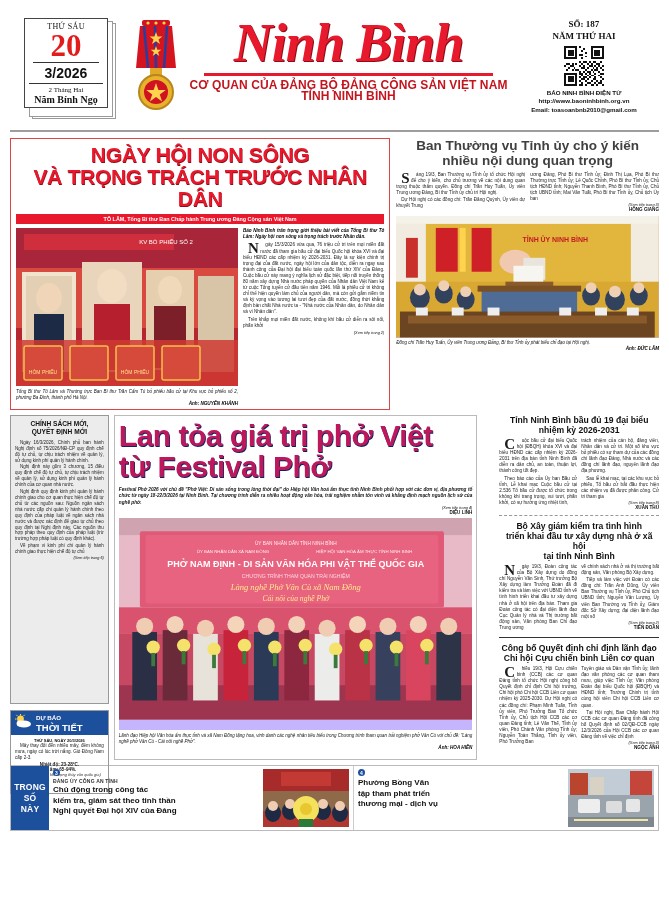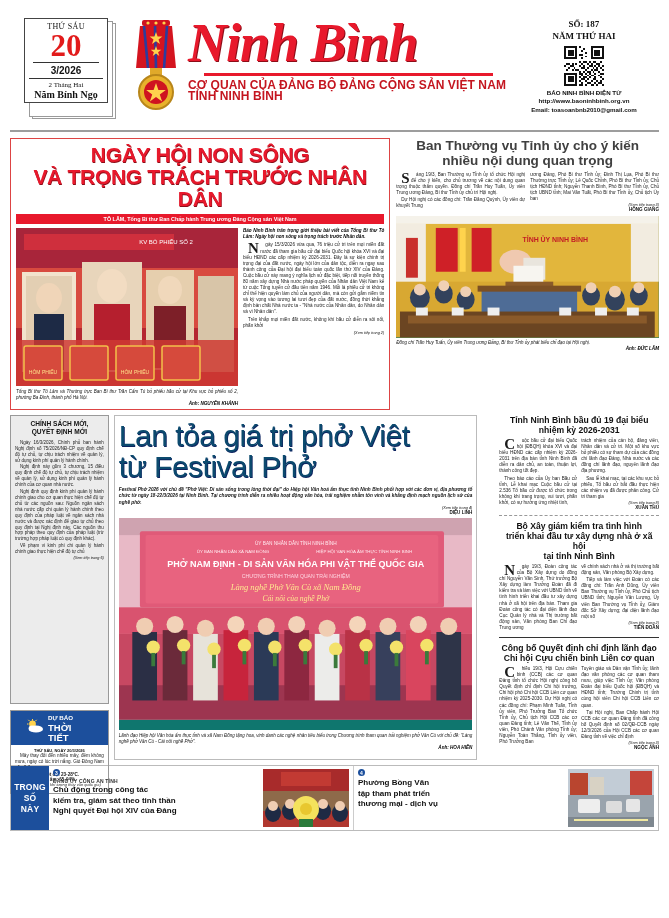--- a/index.html
+++ b/index.html
@@ -34,28 +34,28 @@
   .date-box {
     position: relative; z-index: 3;
     width: 84px; background: #fff;
     border: 1px solid #444;
     text-align: center;
     padding: 3px 2px 2px 2px;
   }
   .date-dow { font-family: "Liberation Serif", serif; font-size: 8px; letter-spacing: .4px; color: #111; }
   .date-num { font-family: "Liberation Serif", serif; font-size: 31px; line-height: 30px; font-weight: bold; color: #e21b1b; }
   .date-rule { border-top: 1px solid #333; margin: 1px 6px 2px 6px; }
-  .date-my { font-family: "Liberation Sans", sans-serif; font-size: 10px; font-weight: bold; color: #111; }
+  .date-my { font-family: "Liberation Sans", sans-serif; font-size: 14px; font-weight: bold; color: #111; }
   .date-rule2 { border-top: 1px solid #333; margin: 2px 2px 2px 2px; }
   .date-lunar1 { font-family: "Liberation Serif", serif; font-size: 7px; color: #111; }
   .date-lunar2 { font-family: "Liberation Serif", serif; font-size: 10px; font-weight: bold; color: #111; }
 
   .medal { width: 64px; margin-left: 8px; margin-top: 2px; flex: 0 0 64px; }
 
-  .title-block { flex: 1; text-align: left; padding-top: 2px; }
+  .title-block { flex: 1; text-align: center; padding-top: 2px; }
   .paper-name {
     font-family: "Liberation Serif", serif;
     font-weight: bold; font-style: italic;
     font-size: 54px; line-height: 54px;
     color: #e8192c;
     letter-spacing: -1px;
     text-shadow: 1px 1px 0 #8d0d18;
   }
   .title-rule { height: 3px; background: #e8192c; margin: 3px 16px 4px 16px; }
   .slogan {
@@ -101,21 +101,21 @@
     text-align: center; letter-spacing: -.3px;
     text-shadow: 0.5px 0.5px 0 #8d0d18;
   }
   .toplead-sub {
     background: #e8192c; color: #fff; font-size: 5.4px; font-weight: bold;
     text-align: center; padding: 2px 0; margin-top: 4px;
   }
   .topl-body { display: flex; margin-top: 4px; gap: 5px; }
   .topl-photo { width: 222px; }
   .photo {
-    background: #0f766e; position: relative; overflow: hidden;
+    background: #c4b5fd; position: relative; overflow: hidden;
   }
   .topl-col { flex: 1; }
   .lead-ital { font-size: 4.6px; font-style: italic; font-weight: bold; line-height: 6.2px; text-align: justify; margin-bottom: 2px; }
 
   .top-right { width: 264px; margin-left: 6px; }
   .tr-hd { font-size: 13.5px; line-height: 15px; color: #404040; }
   .tr-cols { display: flex; gap: 5px; margin-top: 4px; }
   .tr-cols > div { flex: 1; }
 
   
@@ -123,32 +123,32 @@
 
   .mid-left { width: 104px; }
   .policy-box { border: 1px solid #999; background: #ececec; padding: 4px 4px 3px 4px; height: 289px; }
   .policy-hd { font-size: 6.6px; font-weight: bold; text-align: center; line-height: 8.4px; color: #111; }
   .policy-body { font-size: 4.5px; line-height: 5.9px; text-align: justify; margin-top: 3px; color: #1a1a1a; }
   .policy-body p { text-indent: 5px; margin-bottom: 1px; }
 
   .weather-box { border: 1px solid #999; margin-top: 6px; height: 84px; }
   .weather-hd {
     background: #1c4f9c; color: #fff; display: flex; align-items: center; gap: 3px;
-    padding: 2px 16px;
+    padding: 2px 4px;
   }
   .weather-hd .wtxt { font-size: 9px; font-weight: bold; line-height: 10px; }
   .weather-body { padding: 3px 4px; text-align: center; }
   .w-date { font-size: 4px; font-weight: bold; color: #111; }
   .w-text { font-size: 4.6px; line-height: 6.2px; color: #1a1a1a; text-align: justify; text-indent: 5px; }
   .w-val { font-size: 4.6px; font-weight: bold; color: #1a1a1a; }
   .w-src { font-size: 4px; font-style: italic; color: #333; line-height: 5.2px; }
 
   .mid-center { width: 382px; margin-left: 5px; border: 1px solid #bbb; padding: 4px; }
   .pho-hd {
-    font-size: 30px; line-height: 31px; color: #0c4a6e; font-weight: normal;
+    font-size: 30px; line-height: 31px; color: #be185d; font-weight: bold;
     letter-spacing: -.5px; text-shadow: 0.7px 0.7px 0 #0d2360;
   }
   .pho-sub { font-size: 4.7px; font-style: italic; font-weight: bold; line-height: 6.4px; text-align: justify; margin-top: 5px; color: #111; }
 
   .mid-right { width: 168px; margin-left: 22px; }
   .mr-hd { font-size: 8.6px; line-height: 10px; color: #111; }
   .mr-cols { display: flex; gap: 4px; margin-top: 3px; }
   .mr-cols > div { flex: 1; }
   .hr-dash { border-top: 1px dashed #999; margin: 5px 0 5px 0; }
   .hr-solid { border-top: 1px solid #333; margin: 5px 0 5px 0; }

